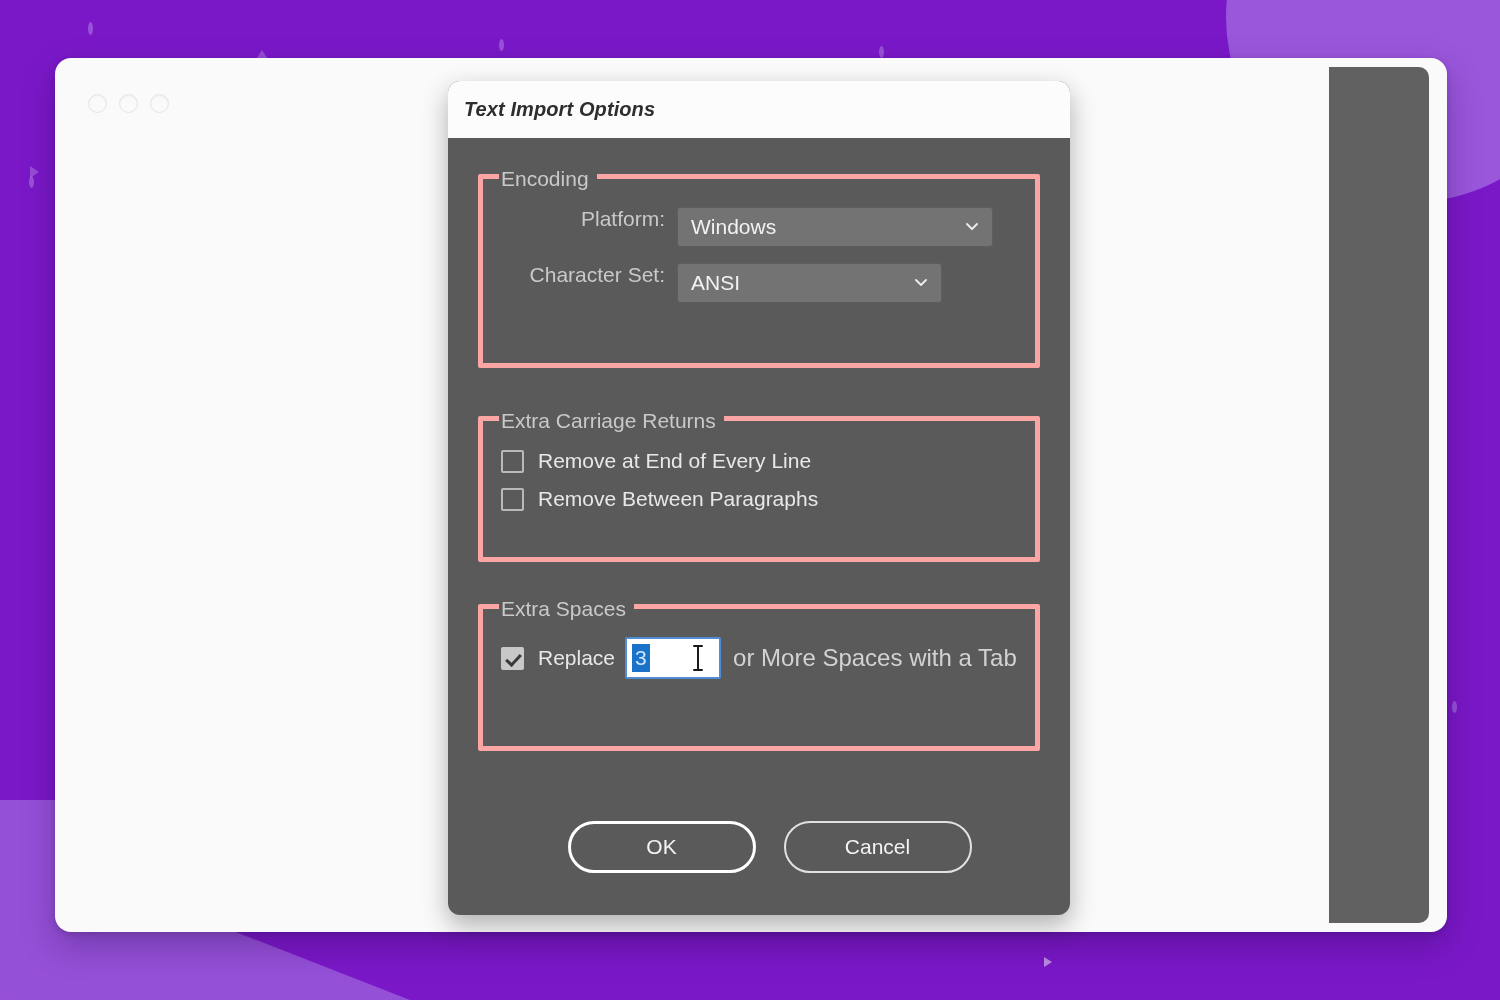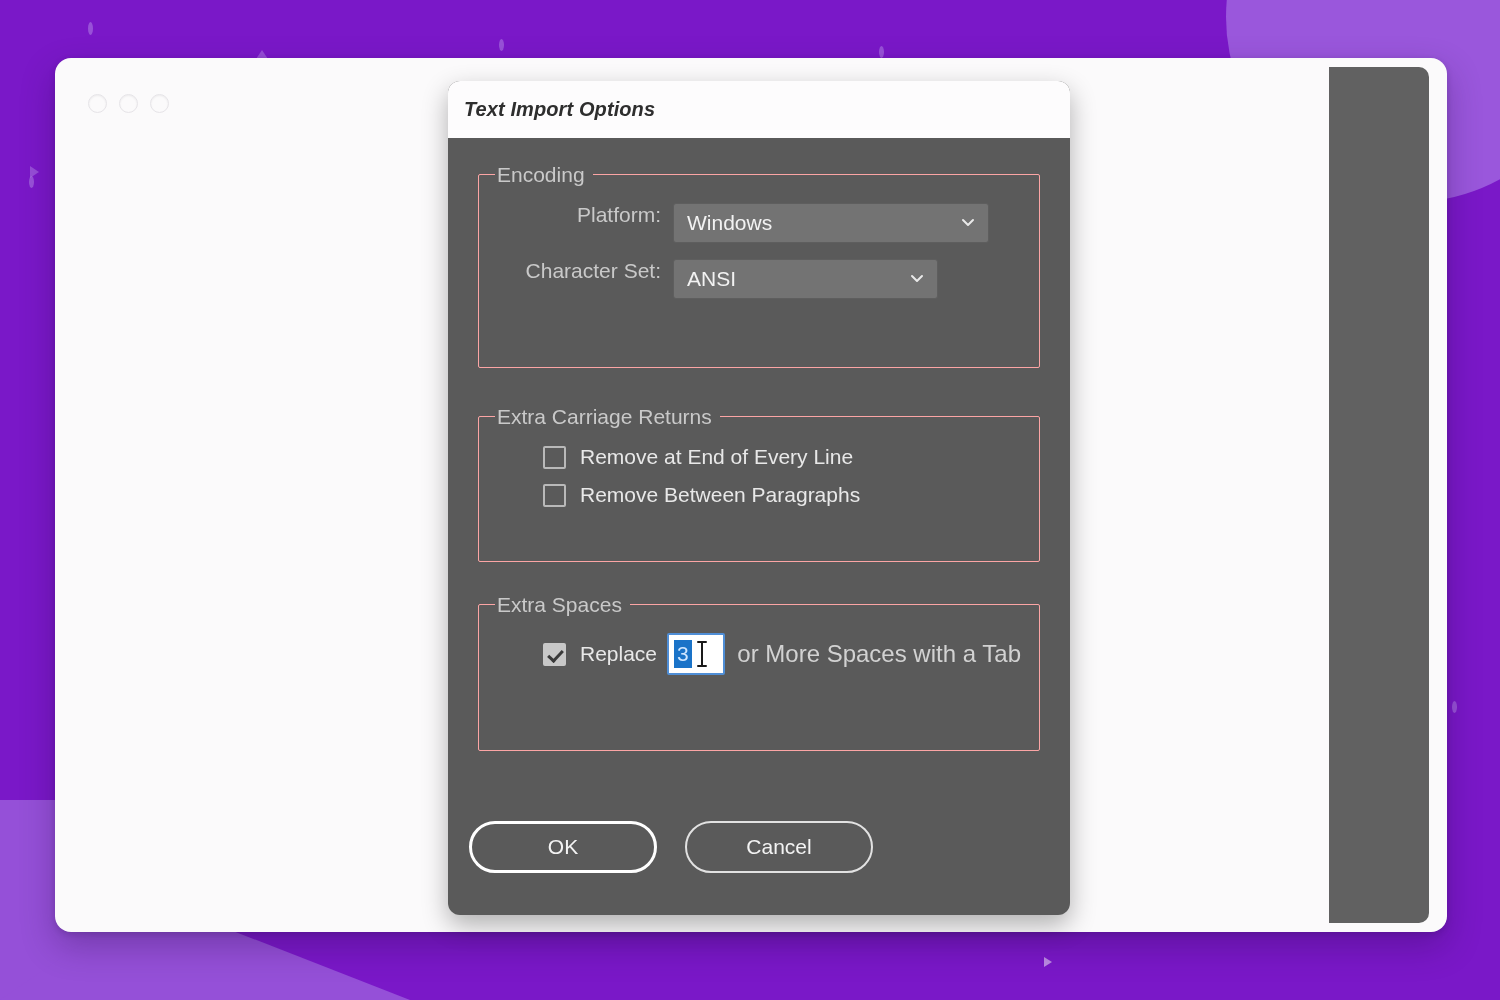--- a/index.html
+++ b/index.html
@@ -129,21 +129,21 @@
     flex: 1 1 auto;
     background: #5a5a5a;
     padding: 36px 30px 0 30px;
     display: flex;
     flex-direction: column;
   }
 
   
   .group {
     position: relative;
-    border: 1px solid #fca5a5;
+    border: 5px solid #fca5a5;
     border-radius: 2px;
     padding: 28px 18px 28px 18px;
   }
   .group > .legend {
     position: absolute;
     top: -13px;
     left: 16px;
     padding: 0 8px 0 2px;
     background: #5a5a5a;
     color: #c9c9c9;
@@ -194,21 +194,20 @@
     margin-top: -8px;
   }
   .chev svg { display: block; }
 
   
   .check-row {
     display: flex;
     align-items: center;
     margin-bottom: 14px;
     cursor: default;
-    margin-left: 46px;
   }
   .check-row:last-child { margin-bottom: 0; }
   .cbox {
     width: 23px;
     height: 23px;
     flex: 0 0 auto;
     border: 2px solid #b9b9b9;
     border-radius: 2px;
     background: transparent;
     margin-right: 14px;
@@ -268,20 +267,21 @@
     font-size: 24px;
     white-space: nowrap;
   }
 
   
   #dialog-footer {
     flex: 0 0 auto;
     height: 118px;
     display: flex;
     align-items: center;
+    justify-content: center;
     gap: 28px;
     padding-bottom: 18px;
     padding-left: 21px;
   }
   .btn {
     height: 52px;
     min-width: 188px;
     border-radius: 26px;
     background: transparent;
     color: #f3f3f3;

